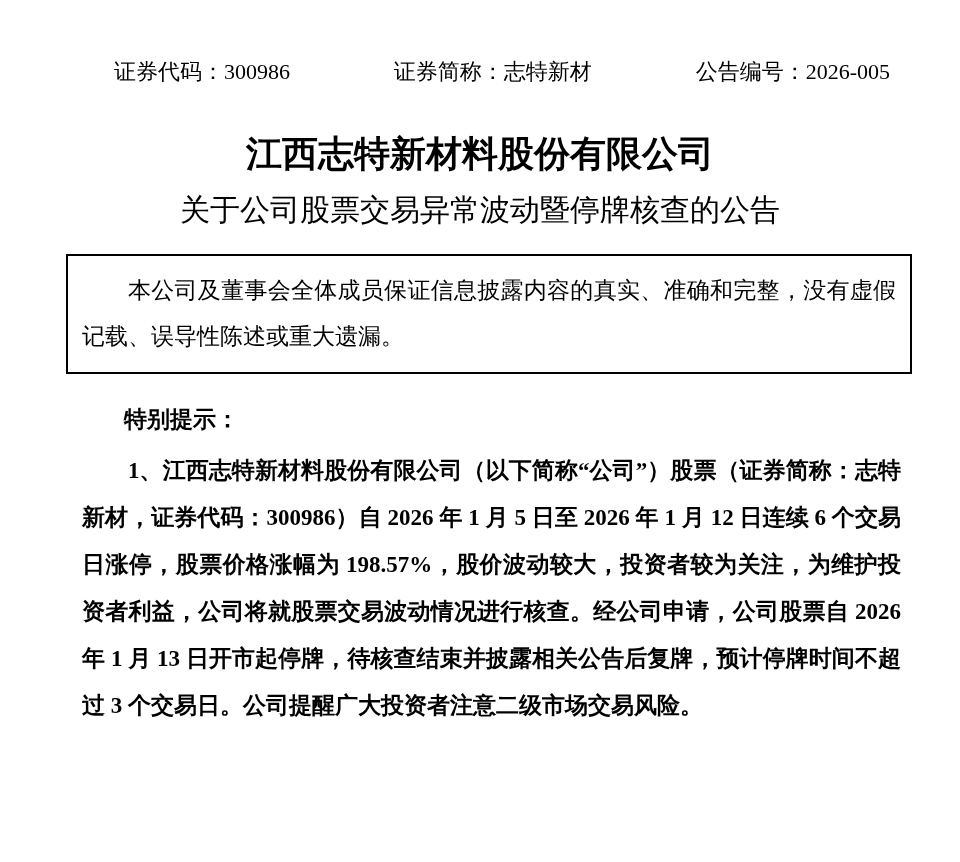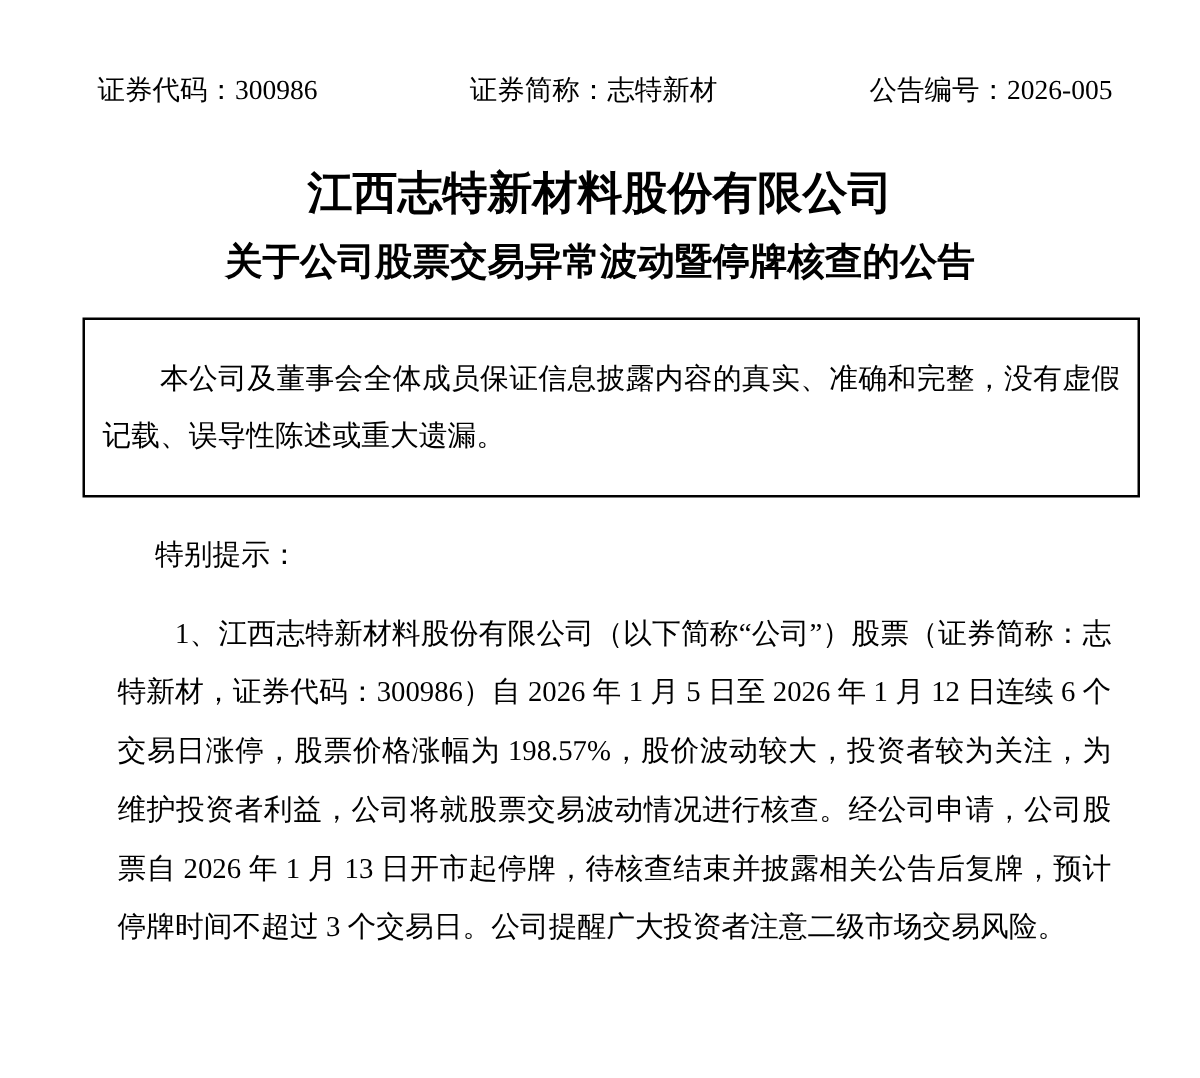--- a/index.html
+++ b/index.html
@@ -14,55 +14,56 @@
     overflow: hidden;
   }
   .header-row {
     display: flex;
     justify-content: space-between;
     align-items: baseline;
     padding: 56px 70px 0 78px;
     font-size: 22px;
     line-height: 32px;
     white-space: nowrap;
+    margin-left: 36px;
   }
   .doc-title {
     text-align: center;
     font-weight: bold;
     font-size: 36px;
     line-height: 40px;
     margin: 46px 0 0 0;
   }
   .doc-subtitle {
     text-align: center;
-    font-weight: bold;
+    font-weight: normal;
     font-size: 30px;
     line-height: 40px;
     margin: 16px 0 0 0;
   }
   .disclaimer-box {
     margin: 24px 48px 0 66px;
     border: 2px solid #000000;
-    padding: 24px 14px;
+    padding: 12px 14px;
     font-size: 23px;
     line-height: 46px;
     text-align: justify;
     text-justify: inter-ideograph;
   }
   .disclaimer-box p { margin: 0; text-indent: 2em; }
   .content {
     margin: 0 55px 0 78px;
     font-size: 23px;
-    font-weight: normal;
+    font-weight: bold;
     line-height: 47px;
     text-align: justify;
     text-justify: inter-ideograph;
   }
   .content .section-heading { margin: 22px 0 0 0; text-indent: 2em; }
-  .content p.para { margin: 16px; text-indent: 2em; }
+  .content p.para { margin: 4px; text-indent: 2em; }
 </style>
 </head>
 <body>
 
 <div class="page">
 
   <div class="header-row">
     <div class="header-item">
       <span>证券代码：</span><span>300986</span>
     </div>

